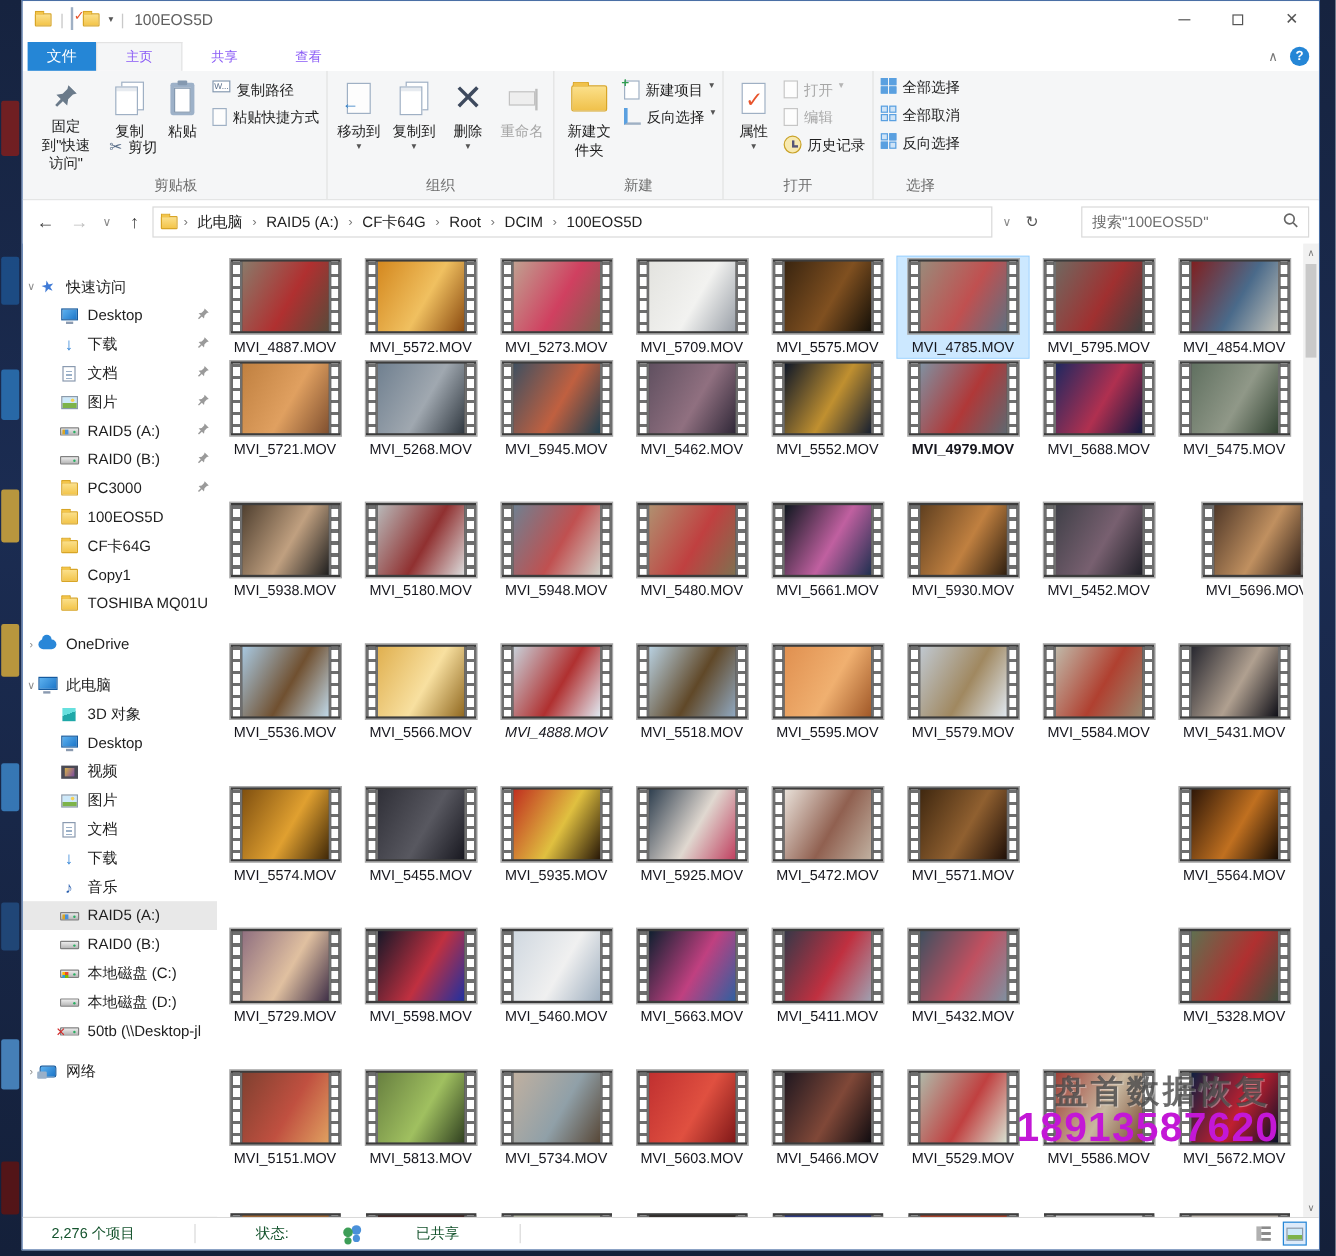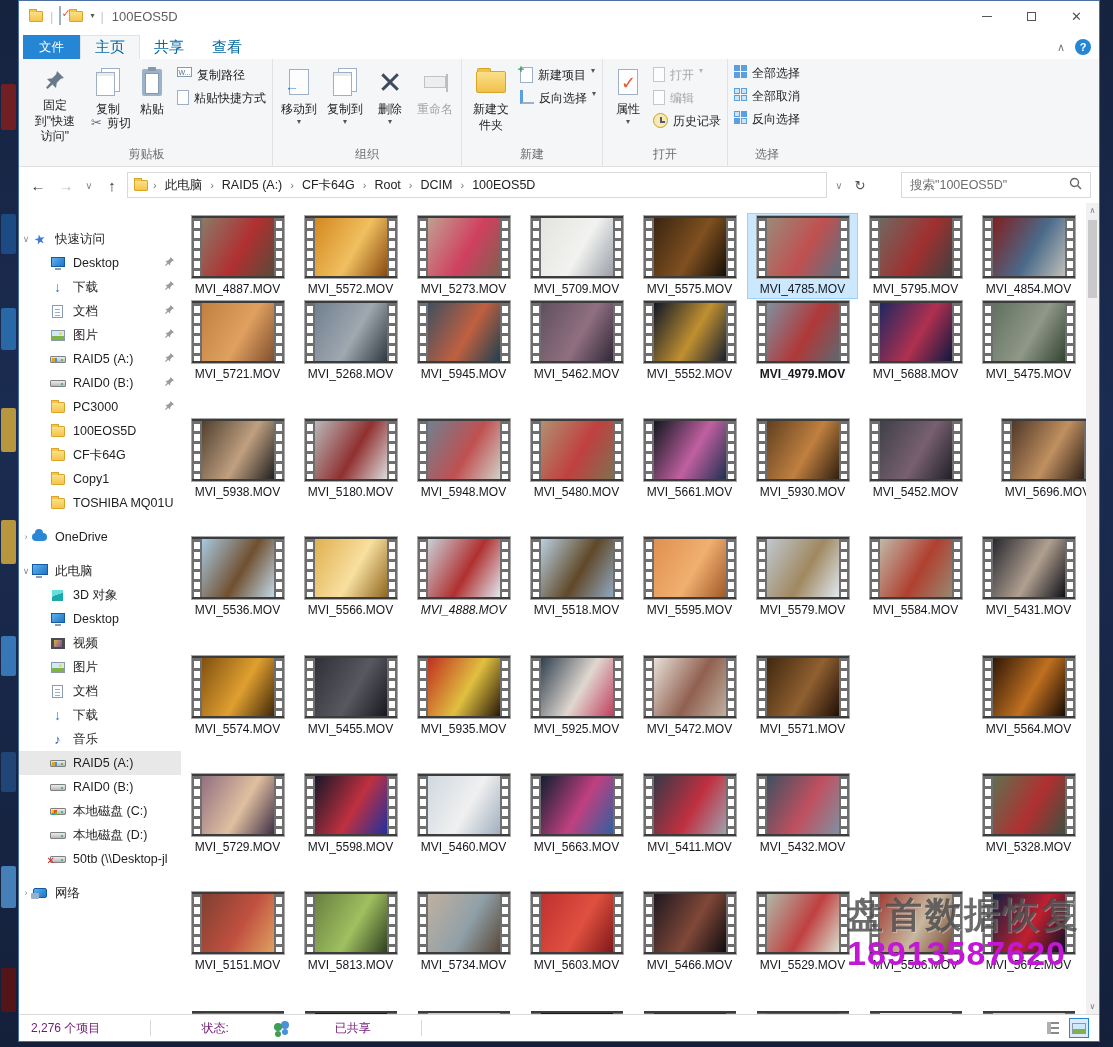--- a/index.html
+++ b/index.html
@@ -18,21 +18,21 @@
   .qsep{color:#c9c9c9;font-size:13px;}
   .title-text{color:#5f5f5f;font-size:13px;margin-left:8px;}
   .caption-btns{margin-left:auto;display:flex;height:30px;}
   .cap{width:45px;display:flex;align-items:center;justify-content:center;color:#555;font-size:13px;}
   .cap .min{display:inline-block;width:10px;border-top:1px solid #555;}
   .cap .max{display:inline-block;width:9px;height:9px;border:1px solid #555;}
 
   
   .tabsrow{height:28px;background:#fff;display:flex;align-items:flex-end;flex:0 0 28px;position:relative;}
   .tab-file{background:#2586d6;color:#fff;font-size:12.5px;padding:0 16px;height:24px;display:flex;align-items:center;margin-left:4px;}
-  .tab{color:#0369a1;font-size:15px;padding:0 14px;height:24px;display:flex;align-items:center;}
+  .tab{color:#8b5cf6;font-size:11px;padding:0 24px;height:24px;display:flex;align-items:center;}
   .tab.active{background:#f5f6f7;border:1px solid #e3e3e3;border-bottom:none;}
   .tabs-right{position:absolute;right:8px;bottom:4px;display:flex;align-items:center;gap:10px;}
   .chev-up{color:#777;font-size:11px;}
   .help-btn{width:16px;height:16px;border-radius:50%;background:#2586d6;color:#fff;font-size:11px;font-weight:bold;display:flex;align-items:center;justify-content:center;}
 
   
   .ribbon{background:#f5f6f7;border-bottom:1px solid #e0e0e0;display:flex;flex:0 0 104px;padding-left:2px;}
   .rgroup{display:flex;flex-direction:column;border-right:1px solid #e2e2e2;padding:2px 3px 0;}
   .rgrow{display:flex;align-items:flex-start;height:84px;}
   .rglabel{text-align:center;font-size:12px;color:#6d6d6d;padding:1px 0 3px;}
@@ -129,31 +129,31 @@
   .holes{position:absolute;top:2px;bottom:2px;width:10px;background:repeating-linear-gradient(to bottom,#6e6e6e 0 3px,#ffffff 3px 10px);border-left:2px solid #6e6e6e;border-right:2px solid #6e6e6e;}
   .holes.l{left:0;}
   .holes.r{right:0;}
   .picarea{position:absolute;left:10px;right:10px;top:2px;bottom:2px;}
   .fname{font-size:12px;color:#16161d;margin-top:4px;white-space:nowrap;}
   .cell.part .thumb{height:10px;outline:none;}
   .cell.part .holes{top:2px;bottom:0;}
   .cell.part .picarea{bottom:0;}
 
   .watermark{position:absolute;z-index:5;pointer-events:none;text-align:left;}
-  .wm1{font-size:36px;font-weight:bold;color:rgba(70,70,70,.8);letter-spacing:3px;text-shadow:1px 1px 0 rgba(255,255,255,.35);}
+  .wm1{font-size:27px;font-weight:bold;color:rgba(70,70,70,.8);letter-spacing:3px;text-shadow:1px 1px 0 rgba(255,255,255,.35);margin-left:32px;}
   .wm2{font-size:34px;font-weight:bold;color:#c317d6;letter-spacing:1px;margin-top:-6px;}
 
   
   .vscroll{width:13px;flex:0 0 13px;background:#f1f1f1;display:flex;flex-direction:column;align-items:center;position:relative;}
   .varrow{height:15px;display:flex;align-items:center;justify-content:center;color:#7a7a7a;font-size:8px;width:100%;}
   .vthumb{position:absolute;top:17px;left:2px;width:9px;height:78px;background:#c9c9c9;}
   .varrow.bottom{position:absolute;bottom:0;}
 
   
-  .statusbar{height:27px;flex:0 0 27px;border-top:1px solid #d9d9d9;display:flex;align-items:center;font-size:12px;color:#701a75;padding:0 10px 0 12px;background:#fff;gap:40px;}
+  .statusbar{height:27px;flex:0 0 27px;border-top:1px solid #d9d9d9;display:flex;align-items:center;font-size:12px;color:#14532d;padding:0 10px 0 24px;background:#fff;gap:40px;}
   .sdiv{width:1px;height:16px;background:#d9d9d9;margin:0 10px;}
   .ppl{position:relative;width:18px;height:14px;margin:0 4px;}
   .ppl:before{content:"";position:absolute;left:8px;top:0;width:8px;height:8px;border-radius:50%;background:#4a90d9;box-shadow:0 7px 0 -1px #4a90d9;}
   .ppl:after{content:"";position:absolute;left:1px;top:2px;width:8px;height:8px;border-radius:50%;background:#3d9e57;box-shadow:0 7px 0 -1px #3d9e57;}
   .viewtoggles{margin-left:auto;display:flex;align-items:center;gap:6px;}
   .vt{width:20px;height:20px;display:flex;align-items:center;justify-content:center;}
   .vt.active{border:1px solid #2586d6;background:#dceafa;}
   .vt-details{width:12px;height:12px;background:repeating-linear-gradient(to bottom,#8a8a8a 0 2px,transparent 2px 5px);border-left:4px solid #b0b0b0;}
   .vt-thumb{width:14px;height:11px;border:1px solid #8a9aaa;background:linear-gradient(#cde9fa 55%,#7db34a 55%);}
 </style>

